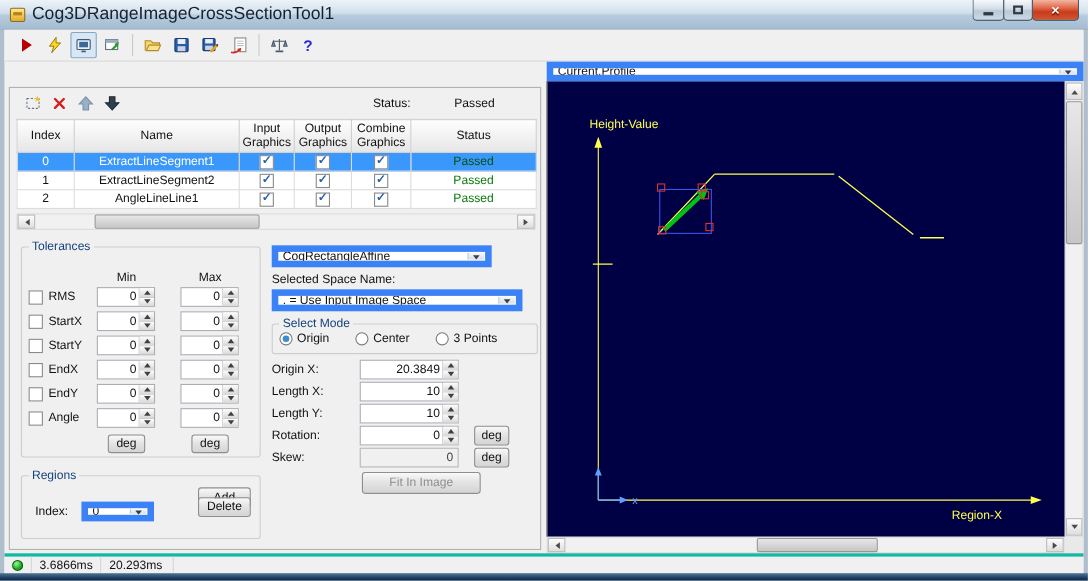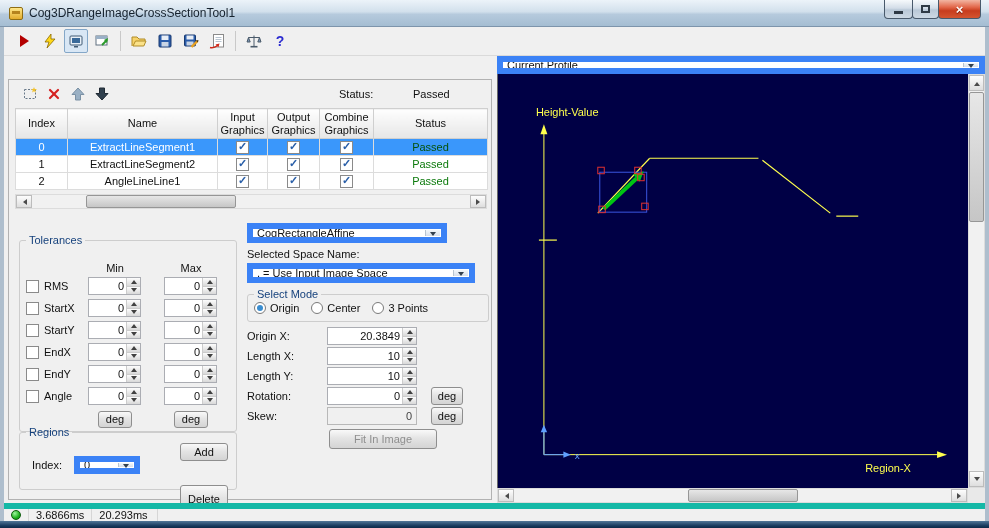--- a/index.html
+++ b/index.html
@@ -3,21 +3,21 @@
 <meta charset="utf-8">
 <style>
 *{margin:0;padding:0;box-sizing:border-box}
 body{font-family:"Liberation Sans",sans-serif;font-size:11px;color:#111;background:#5a6a78}
 .window{position:relative;width:989px;height:528px;background:#f0f0f0;overflow:hidden}
 
 
 .titlebar{position:absolute;left:0;top:0;width:989px;height:27px;background:linear-gradient(#ecf3f9,#d2e0ec 45%,#b6cadd 55%,#a4bdd2);border-bottom:1px solid #7d94ab;display:flex;align-items:center}
 .app-icon{width:14px;height:13px;margin:0 6px 0 9px;background:linear-gradient(#ffe78a,#e3ac2d);border:1px solid #8f6d14;border-radius:2px;position:relative}
 .app-icon::after{content:"";position:absolute;left:2px;right:2px;top:3px;height:3px;background:#b5831e}
-.title-text{font-size:12px;color:#16222e}
+.title-text{font-size:16px;color:#16222e}
 .win-btns{position:absolute;right:8px;top:0;display:flex}
 .win-btn{height:19px;border:1px solid #48596b;border-top:none;display:flex;align-items:center;justify-content:center;border-radius:0 0 4px 4px;margin-left:-1px;background:linear-gradient(#f6f9fc,#d3dde8 45%,#b9c8d7 55%,#cdd9e4)}
 .win-btn.min{width:29px}.win-btn.max{width:27px}
 .win-btn.close{width:43px;background:linear-gradient(#f2b5a2,#e2674a 40%,#c73c1d 60%,#d4552f);color:#fff;font-weight:bold;font-size:13px;text-shadow:0 1px 1px #7a1c08}
 .glyph-min{width:9px;height:3px;background:#2f3a45;margin-top:7px}
 .glyph-max{width:9px;height:8px;border:2px solid #2f3a45}
 
 
 .frame-l{position:absolute;left:0;top:27px;width:4px;height:494px;background:#aebecd}
 .frame-r{position:absolute;left:985px;top:27px;width:4px;height:494px;background:#aebecd}
@@ -86,21 +86,21 @@
 .tol-row .smax{grid-column:5;width:53px}
 .tol-deg{height:22px;margin-top:1px}
 .tol-deg .dmin{grid-column:3;justify-self:center;width:34px;height:17px}
 .tol-deg .dmax{grid-column:5;justify-self:center;width:34px;height:17px}
 
 
 .editor{position:absolute;left:238px;top:143px;width:242px}
 .ed-lbl{height:13px;margin-bottom:2px}
 .ed-combo{height:20px;margin-bottom:5px}
 .mode-box{height:34px;margin-bottom:5px;padding:1px 6px}
-.mode-box .radios{display:flex;gap:12px;align-items:flex-end;margin-top:1px}
+.mode-box .radios{display:flex;gap:24px;align-items:flex-end;margin-top:1px}
 .ed-row{display:flex;align-items:center;height:18px;margin-bottom:2px}
 .ed-row .lbl{width:80px}
 .ed-row .spinner,.ed-row .textfield{width:90px}
 .deg-btn{width:32px;height:18px;margin-left:14px}
 .fit-btn{margin-left:82px;margin-top:4px;width:108px;height:20px}
 
 
 .sbar{position:absolute;background:#f1f1f1;border:1px solid #dcdcdc}
 .sbtn{position:absolute;background:linear-gradient(#fdfdfd,#dedede);border:1px solid #bcbcbc;display:flex;align-items:center;justify-content:center}
 .sthumb{position:absolute;background:linear-gradient(#e7e7e7,#c6c6c6);border:1px solid #969696;border-radius:2px}
@@ -111,21 +111,21 @@
 .tri.d{border-top:4.5px solid #4a4a4a;margin-bottom:-2px}
 
 
 .profile-combo{position:absolute;left:497px;top:56px;width:488px;height:18px}
 .plot-svg{position:absolute;left:497px;top:74px;width:471px;height:414px;display:block;background:#000045;border-left:1px solid #6a6a6a}
 .plot-svg text{font-family:"Liberation Sans",sans-serif;font-size:11px;fill:#ffff4d}
 .plot-svg text.marker{fill:#5f9fff;font-size:10px}
 .corner{position:absolute;left:968px;top:488px;width:17px;height:15px;background:#e9e9e9}
 
 
-.statusbar{position:absolute;left:4px;top:503px;width:981px;height:18px;background:#f0f0f0;border-top:6px solid #14b8a6;display:flex;align-items:center}
+.statusbar{position:absolute;left:4px;top:503px;width:981px;height:18px;background:#f0f0f0;border-top:3px solid #14b8a6;display:flex;align-items:center}
 .sb-cell{height:100%;display:flex;align-items:center;padding:0 7px;border-right:1px solid #d6d6d6}
 .led{width:10px;height:10px;border-radius:50%;background:radial-gradient(circle at 35% 30%,#9cf59c,#1cb01c 60%,#0c7e0c);border:1px solid #0a5c0a}
 .tlbl{padding-left:2px}
 </style>
 </head>
 <body>
 
 <div class="window">
 
   <div class="titlebar">
@@ -324,21 +324,21 @@
     <div class="sbar" style="left:6px;top:114px;width:472px;height:15px">
       <div class="sbtn" style="left:0;top:0;width:16px;height:13px">
           <span class="tri l"></span>
         </div>
       <div class="sthumb" style="left:70px;top:0;width:150px;height:13px"></div>
       <div class="sbtn" style="right:0;top:0;width:16px;height:13px">
           <span class="tri r"></span>
         </div>
     </div>
 
-    <fieldset style="position:absolute;left:10px;top:154px;width:218px;height:198px">
+    <fieldset style="position:absolute;left:10px;top:138px;width:218px;height:198px">
       <legend>Tolerances</legend>
       <div class="tol-head">
         <span class="minh">Min</span>
         <span class="maxh">Max</span>
       </div>
       <div class="tol-row">
         <span class="cb"></span>
         <span class="tlbl">RMS</span>
         <div class="spinner smin">
             <span class="val">0</span>
@@ -452,21 +452,21 @@
     </fieldset>
 
     <fieldset style="position:absolute;left:10px;top:346px;width:218px;height:64px">
       <legend>Regions</legend>
       <span style="position:absolute;left:12px;top:21px">Index:</span>
       <div class="combo" style="position:absolute;left:54px;top:18px;width:66px;height:18px">
         <span>0</span>
         <span class="arr"></span>
       </div>
       <div class="btn" style="position:absolute;right:8px;top:5px;width:48px;height:18px">Add</div>
-      <div class="btn" style="position:absolute;right:8px;top:47px;width:48px;height:28px">Delete</div>
+      <div class="btn" style="position:absolute;right:8px;top:14px;width:48px;height:18px">Delete</div>
     </fieldset>
 
     <div class="editor">
       <div class="combo ed-combo" style="width:200px">
         <span>CogRectangleAffine</span>
           <span class="arr"></span>
       </div>
       <div class="ed-lbl">Selected Space Name:</div>
       <div class="combo ed-combo" style="width:228px">
         <span>. = Use Input Image Space</span>

